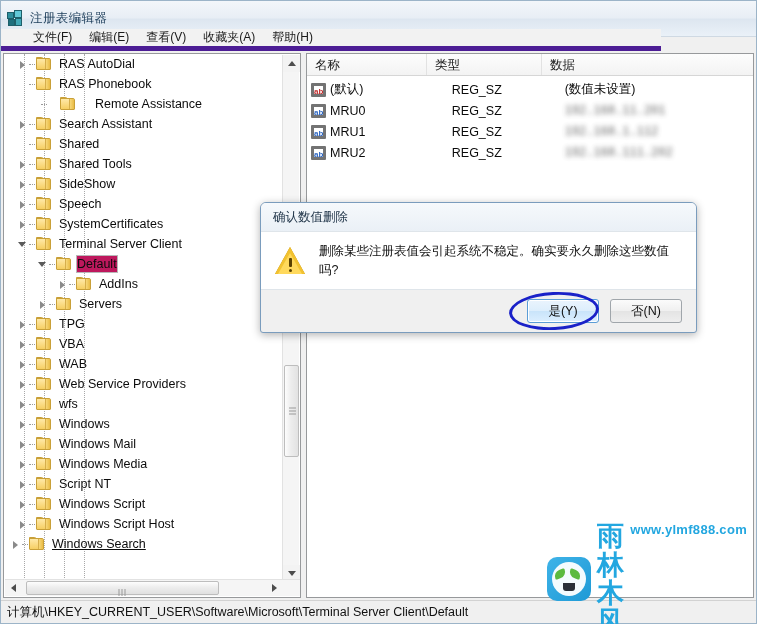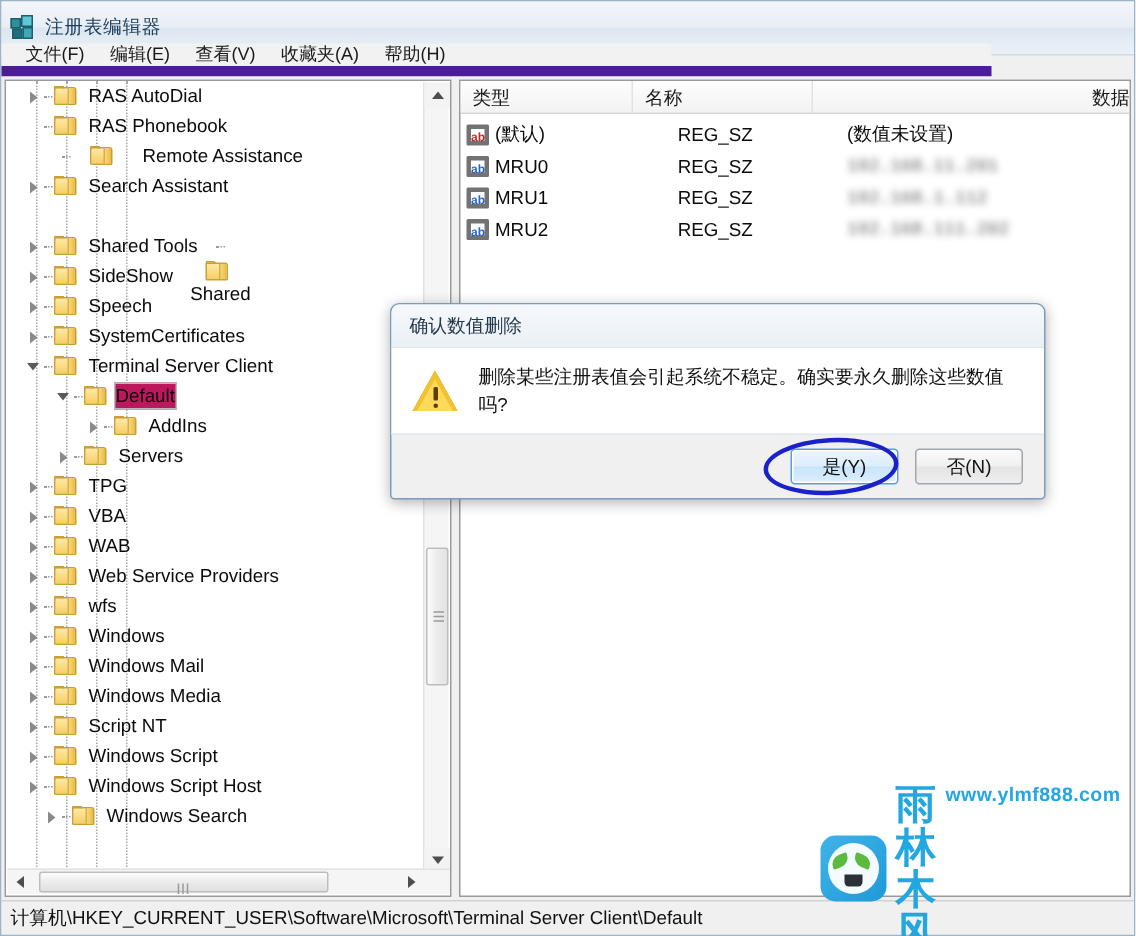--- a/index.html
+++ b/index.html
@@ -31,21 +31,21 @@
     position: absolute; background: #2f8f9d; border: 1px solid #1d5f6a;
   }
   .title-text {
     font-size: 12.5px; color: #1b3c59; letter-spacing: .4px;
   }
 
   
   .menubar {
     position: absolute; left: 0; top: 28px; width: 660px; height: 22px;
     background: #f2f2f2; display: flex; align-items: center;
-    padding-left: 8px; border-bottom: 7px solid #4c1d95;
+    padding-left: 24px; border-bottom: 5px solid #4c1d95;
   }
   .menu-item {
     font-size: 12px; color: #1a1a1a; padding: 2px 9px 2px 8px; cursor: default;
     white-space: nowrap;
   }
 
   
   .pane-wrap { position: absolute; left: 0; top: 50px; width: 755px; height: 549px; background:#f0f0f0; }
 
   
@@ -177,21 +177,21 @@
   .lv-header {
     display: flex; height: 22px; background: linear-gradient(to bottom,#fdfdfd,#f3f3f3);
     border-bottom: 1px solid #d6d6d6;
   }
   .lv-col {
     font-size: 12.5px; color: #1a1a1a; padding: 3px 0 0 8px;
     border-right: 1px solid #e2e2e2; white-space: nowrap;
   }
   .lv-col.c-name { width: 120px; }
   .lv-col.c-type { width: 115px; }
-  .lv-col.c-data { width: 211px; border-right: none; text-align: right; }
+  .lv-col.c-data { width: 211px; border-right: none; }
   .lv-row {
     display: flex; height: 21px; align-items: center; font-size: 12.5px; color: #0b0b0b;
   }
   .ab-icon {
     width: 15px; height: 14px; flex: none; margin: 0 4px 0 4px; position: relative;
     border: 3px solid #737373; background: #ffffff; border-radius: 1px;
     font-size: 8px; line-height: 12px; text-align: center; font-weight: bold;
   }
   .ab-icon.blue { color: #2b64c0; }
   .ab-icon.red  { color: #c02b2b; }
@@ -368,21 +368,21 @@
             <div class="tree-row" style="padding-left: 12px;">
               <div class="twisty collapsed"></div>
               <div class="dots"></div>
               <div class="folder">
                 <div class="f-tab"></div>
                 <div class="f-back"></div>
                 <div class="f-side"></div>
               </div>
               <span class="tree-label">Search Assistant</span>
             </div>
-            <div class="tree-row" style="padding-left: 12px; flex-direction: column;">
+            <div class="tree-row" style="padding-left: 12px;">
               <div class="twisty "></div>
               <div class="dots"></div>
               <div class="folder">
                 <div class="f-tab"></div>
                 <div class="f-back"></div>
                 <div class="f-side"></div>
               </div>
               <span class="tree-label">Shared</span>
             </div>
             <div class="tree-row" style="padding-left: 12px;">
@@ -568,21 +568,21 @@
             <div class="tree-row" style="padding-left: 12px;">
               <div class="twisty collapsed"></div>
               <div class="dots"></div>
               <div class="folder">
                 <div class="f-tab"></div>
                 <div class="f-back"></div>
                 <div class="f-side"></div>
               </div>
               <span class="tree-label">Windows Script Host</span>
             </div>
-            <div class="tree-row" style="padding-left: 24px;">
+            <div class="tree-row" style="padding-left: 5px; text-decoration: underline;">
               <div class="twisty collapsed"></div>
               <div class="dots"></div>
               <div class="folder">
                 <div class="f-tab"></div>
                 <div class="f-back"></div>
                 <div class="f-side"></div>
               </div>
               <span class="tree-label">Windows Search</span>
             </div>
           </div>
@@ -606,22 +606,22 @@
         <div class="hsb-thumb">
           <div class="hsb-grip"><i></i><i></i><i></i></div>
         </div>
       </div>
     </div>
 
     <div class="splitter"></div>
 
     <div class="list-pane">
       <div class="lv-header">
+        <div class="lv-col c-name">名称</div>
         <div class="lv-col c-type">类型</div>
-        <div class="lv-col c-name">名称</div>
         <div class="lv-col c-data">数据</div>
       </div>
       <div id="list-rows" style="padding-top:3px;">
           <div class="lv-row">
             <div class="ab-icon red">ab</div>
             <span class="cell-name">(默认)</span>
             <span class="cell-type">REG_SZ</span>
             <span class="cell-data">(数值未设置)</span>
           </div>
           <div class="lv-row">

